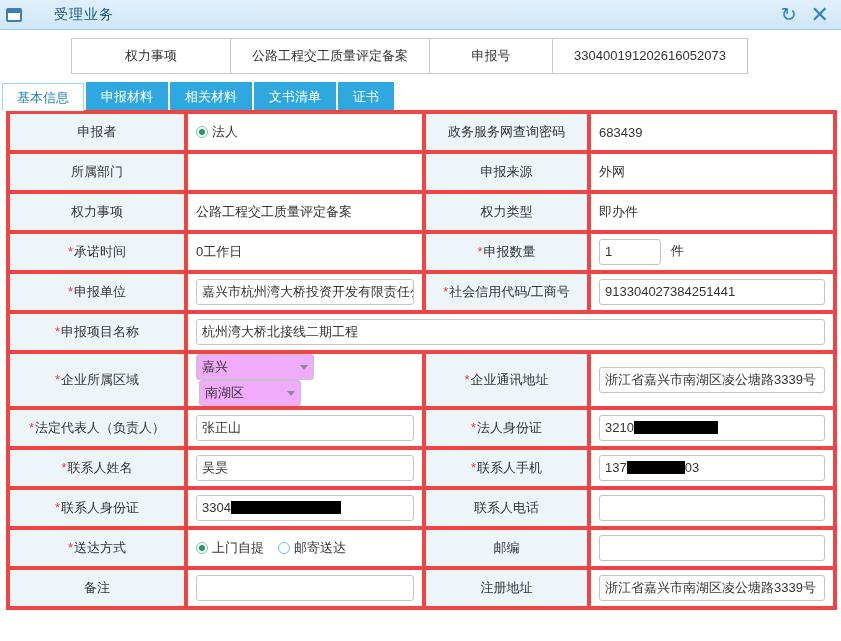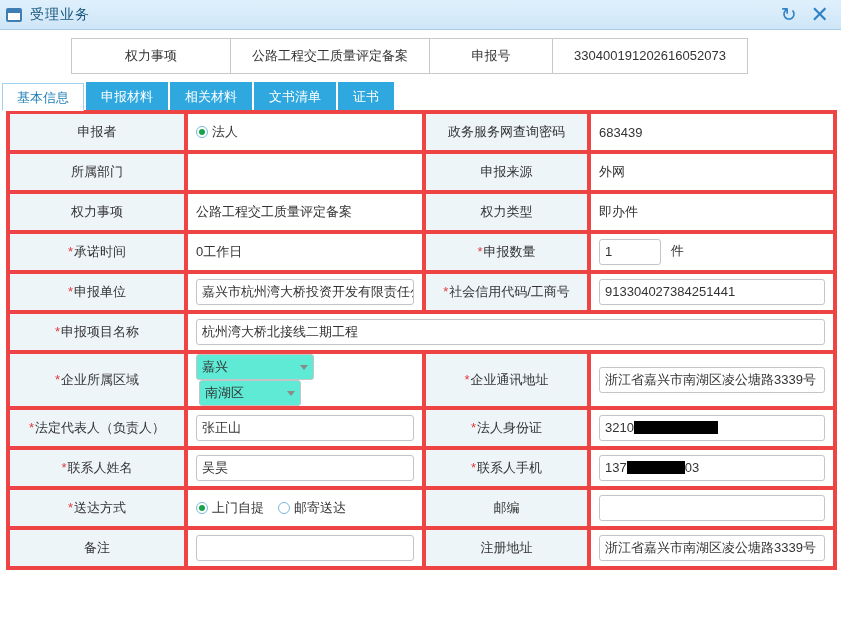--- a/index.html
+++ b/index.html
@@ -13,20 +13,21 @@
   }
   
   .titlebar {
     height: 30px;
     background: linear-gradient(to bottom, #dff0fb, #cfe6f8);
     border-bottom: 1px solid #a8cbe4;
     display: flex;
     align-items: center;
     padding: 0 6px;
     position: relative;
+    gap: 24px;
   }
   .titlebar .win-icon {
     width: 16px; height: 14px;
     border: 2px solid #3d7fb5;
     border-radius: 2px;
     margin-right: 8px;
     position: relative;
     background: #fff;
   }
   .titlebar .win-icon:before{
@@ -167,21 +168,21 @@
   .rdot.on:after {
     content:""; position:absolute; left:2px; top:2px;
     width:6px; height:6px; border-radius:50%; background:#1aa24a;
   }
   .sel {
     display:inline-block;
     height: 26px;
     line-height: 24px;
     border: 1px solid #c5c5c5;
     border-radius: 3px;
-    background:#5eead4;
+    background:#f0abfc;
     padding: 0 18px 0 5px;
     position: relative;
     font-size: 13px;
     vertical-align: middle;
     overflow:hidden;
     white-space: nowrap;
   }
   .sel .chev {
     position:absolute; right: 5px; top: 50%;
     margin-top:-2px;
@@ -356,20 +357,32 @@
       <span class="inp">吴昊</span>
     </td>
     <td class="lbl">
       <span class="req">*</span><span>联系人手机</span>
     </td>
     <td class="val">
       <span class="inp"><span>137</span><span class="redact" style="width:58px"></span><span>03</span></span>
     </td>
   </tr>
 
+  <tr>
+    <td class="lbl">
+      <span class="req">*</span><span>联系人身份证</span>
+    </td>
+    <td class="val">
+      <span class="inp"><span>3304</span><span class="redact" style="width:110px"></span></span>
+    </td>
+    <td class="lbl">联系人电话</td>
+    <td class="val">
+      <span class="inp"></span>
+    </td>
+  </tr>
 
   <tr>
     <td class="lbl">
       <span class="req">*</span><span>送达方式</span>
     </td>
     <td class="val">
       <span class="radio-row">
         <span class="radio">
           <span class="rdot on"></span>
           <span>上门自提</span>

